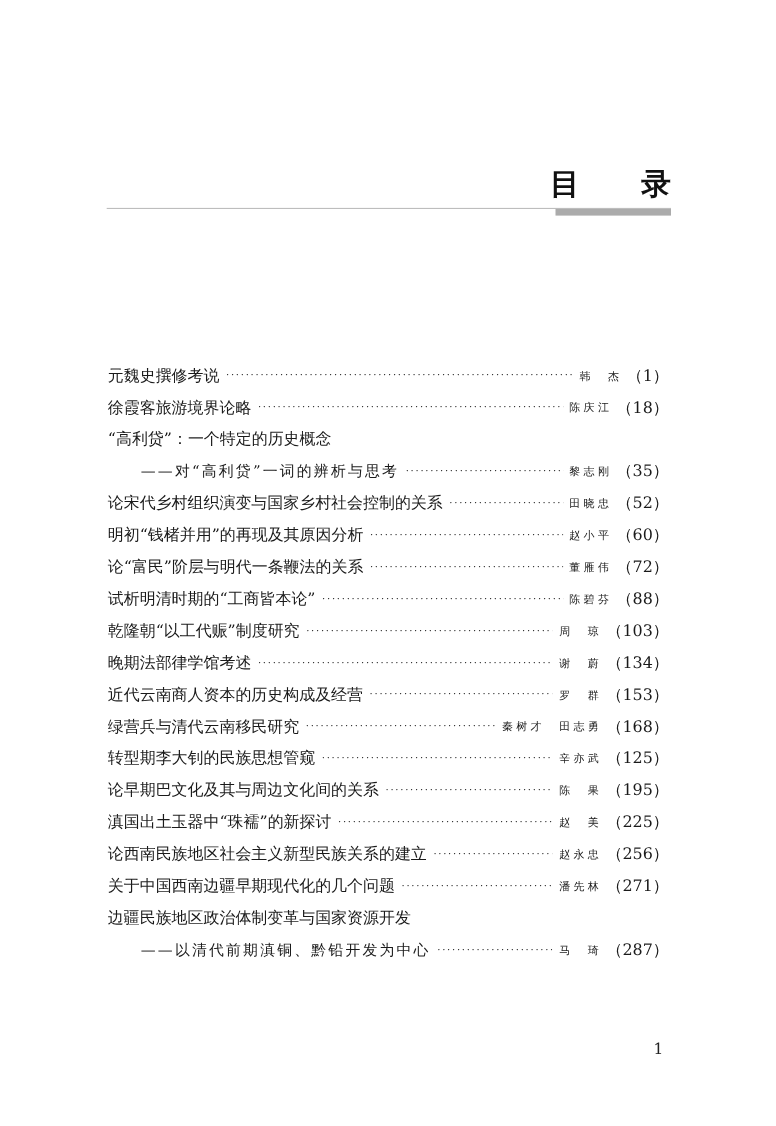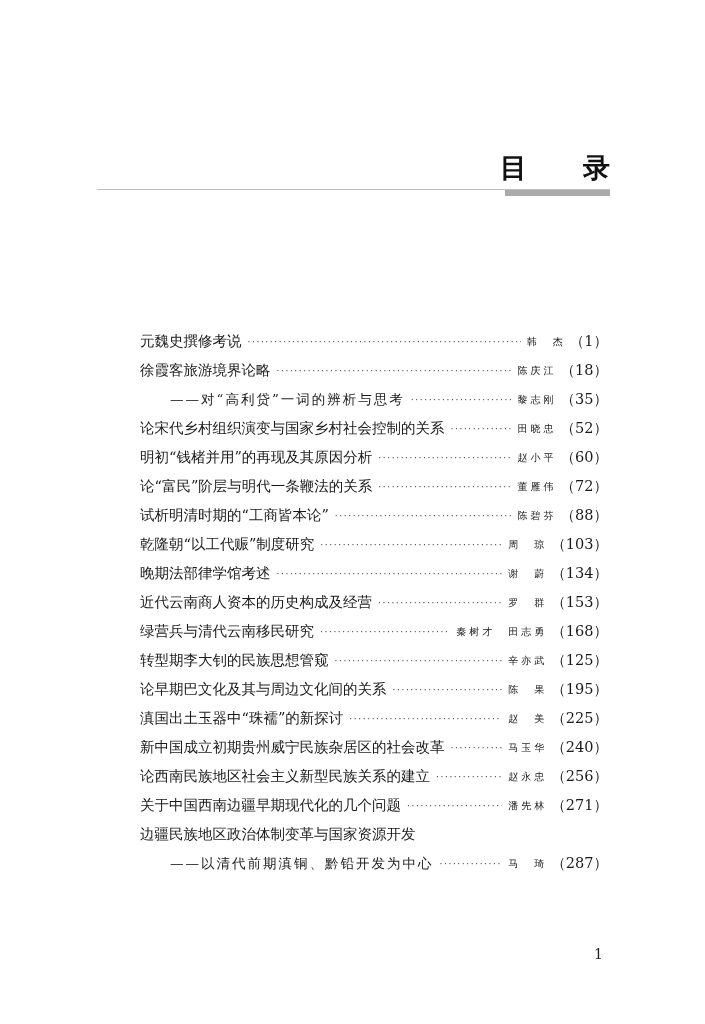--- a/index.html
+++ b/index.html
@@ -21,21 +21,21 @@
     }
     .rule-thick {
       position: absolute; left: 505px; top: 190px; width: 105px; height: 6px;
       background: #ababab;
     }
     .toc {
       position: absolute; left: 98px; top: 327px; width: 510px;
     }
     .entry {
       height: 29px; display: flex; align-items: center;
-      font-size: 14.5px; white-space: nowrap; margin-left: 42px;
+      font-size: 14.5px; white-space: nowrap;
     }
     .entry .t { flex: 0 0 auto; }
     .entry .t.sub { padding-left: 30px; font-size: 13.5px; letter-spacing: 2px; }
     .entry .dots {
       flex: 1 1 auto; overflow: hidden; margin: 0 6px;
       font-size: 9px; letter-spacing: 1.6px; color: #333;
       line-height: 14px;
     }
     .entry .dots::before {
       content: "··························································································································";
@@ -62,20 +62,23 @@
       <span class="t">元魏史撰修考说</span>
       <span class="dots"></span>
       <span class="a">韩　杰</span>
       <span class="p">（1）</span>
     </div>
     <div class="entry">
       <span class="t">徐霞客旅游境界论略</span>
       <span class="dots"></span>
       <span class="a">陈庆江</span>
       <span class="p">（18）</span>
+    </div>
+    <div class="entry">
+      <span class="t">“高利贷”：一个特定的历史概念</span>
     </div>
     <div class="entry">
       <span class="t sub">——对“高利贷”一词的辨析与思考</span>
       <span class="dots"></span>
       <span class="a">黎志刚</span>
       <span class="p">（35）</span>
     </div>
     <div class="entry">
       <span class="t">论宋代乡村组织演变与国家乡村社会控制的关系</span>
       <span class="dots"></span>
@@ -136,26 +139,20 @@
       <span class="a">陈　果</span>
       <span class="p">（195）</span>
     </div>
     <div class="entry">
       <span class="t">滇国出土玉器中“珠襦”的新探讨</span>
       <span class="dots"></span>
       <span class="a">赵　美</span>
       <span class="p">（225）</span>
     </div>
     <div class="entry">
-      <span class="t">新中国成立初期贵州威宁民族杂居区的社会改革</span>
-      <span class="dots"></span>
-      <span class="a">马玉华</span>
-      <span class="p">（240）</span>
-    </div>
-    <div class="entry">
       <span class="t">论西南民族地区社会主义新型民族关系的建立</span>
       <span class="dots"></span>
       <span class="a">赵永忠</span>
       <span class="p">（256）</span>
     </div>
     <div class="entry">
       <span class="t">关于中国西南边疆早期现代化的几个问题</span>
       <span class="dots"></span>
       <span class="a">潘先林</span>
       <span class="p">（271）</span>

